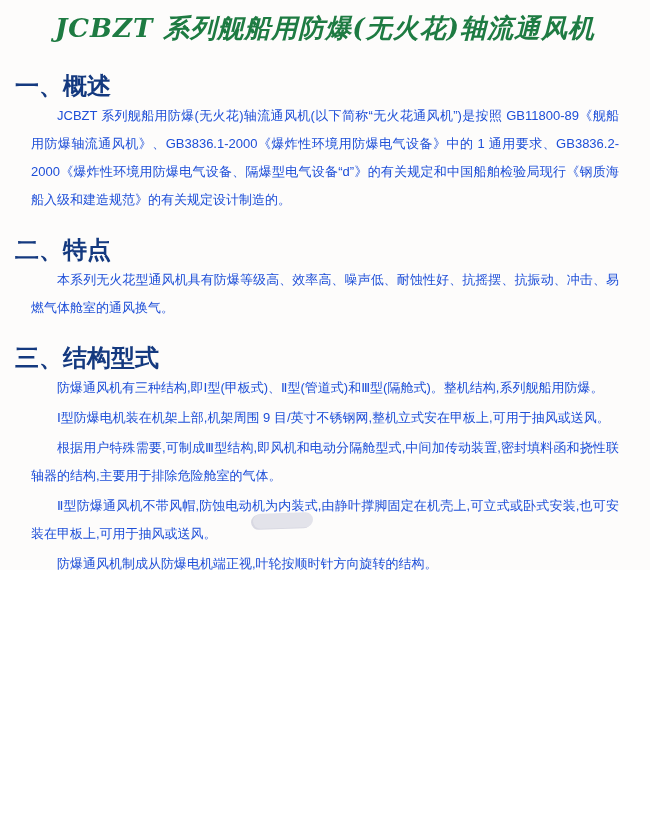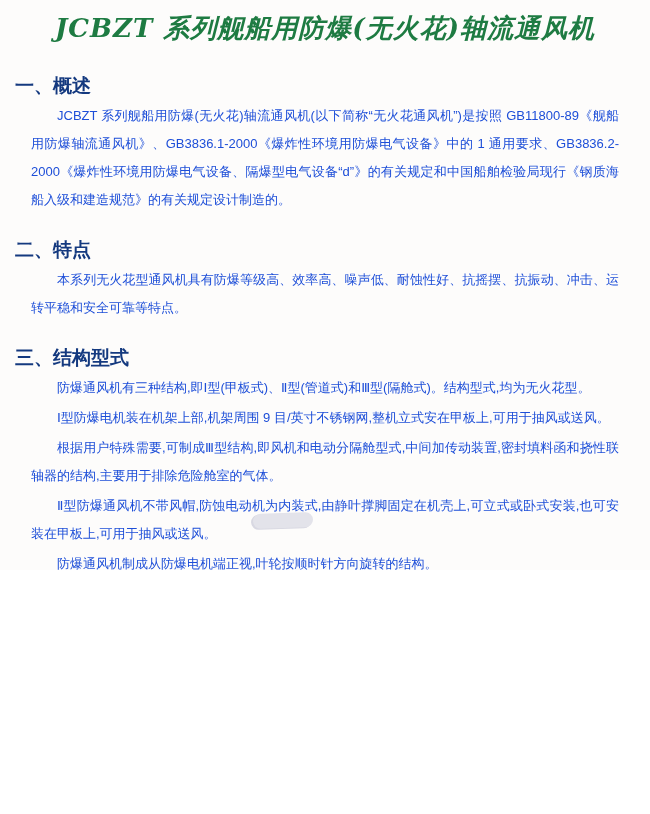--- a/index.html
+++ b/index.html
@@ -19,21 +19,21 @@
     font-family:"DejaVu Serif","Liberation Serif",serif;
     font-style:italic;
     font-weight:bold;
     font-size:26px;
     letter-spacing:1px;
     color:#1e7b42;
     line-height:40px;
   }
   h2.sec{
     margin:24px 0 4px 0;
-    font-size:19px;
+    font-size:24px;
     font-weight:bold;
     color:#14397f;
     line-height:24px;
   }
   h2.sec.first{margin-top:26px;}
   p.body{
     margin:2px 16px;
     font-size:13px;
     line-height:28px;
     text-indent:2em;
@@ -81,24 +81,24 @@
 
 <div class="page">
   <div class="content">
 
     <h1 class="title">JCBZT 系列舰船用防爆(无火花)轴流通风机</h1>
 
     <h2 class="sec first">一、概述</h2>
     <p class="body">JCBZT 系列舰船用防爆(无火花)轴流通风机(以下简称“无火花通风机”)是按照 GB11800-89《舰船用防爆轴流通风机》、GB3836.1-2000《爆炸性环境用防爆电气设备》中的 1 通用要求、GB3836.2-2000《爆炸性环境用防爆电气设备、隔爆型电气设备“d”》的有关规定和中国船舶检验局现行《钢质海船入级和建造规范》的有关规定设计制造的。</p>
 
     <h2 class="sec">二、特点</h2>
-    <p class="body">本系列无火花型通风机具有防爆等级高、效率高、噪声低、耐蚀性好、抗摇摆、抗振动、冲击、运转平稳和安全可靠等特点。</p>
+    <p class="body">本系列无火花型通风机具有防爆等级高、效率高、噪声低、耐蚀性好、抗摇摆、抗振动、冲击、易燃气体舱室的通风换气。</p>
 
     <h2 class="sec">三、结构型式</h2>
-    <p class="body">防爆通风机有三种结构,即Ⅰ型(甲板式)、Ⅱ型(管道式)和Ⅲ型(隔舱式)。结构型式,均为无火花型。</p>
+    <p class="body">防爆通风机有三种结构,即Ⅰ型(甲板式)、Ⅱ型(管道式)和Ⅲ型(隔舱式)。整机结构,系列舰船用防爆。</p>
     <p class="body">Ⅰ型防爆电机装在机架上部,机架周围 9 目/英寸不锈钢网,整机立式安在甲板上,可用于抽风或送风。</p>
     <p class="body">根据用户特殊需要,可制成Ⅲ型结构,即风机和电动分隔舱型式,中间加传动装置,密封填料函和挠性联轴器的结构,主要用于排除危险舱室的气体。</p>
     <p class="body">Ⅱ型防爆通风机不带风帽,防蚀电动机为内装式,由静叶撑脚固定在机壳上,可立式或卧式安装,也可安装在甲板上,可用于抽风或送风。</p>
     <p class="body">防爆通风机制成从防爆电机端正视,叶轮按顺时针方向旋转的结构。</p>
 
 
     <div class="diagram">
 
       <span class="code" style="left:110px">J C</span>
       <span class="code" style="left:149px">B</span>

